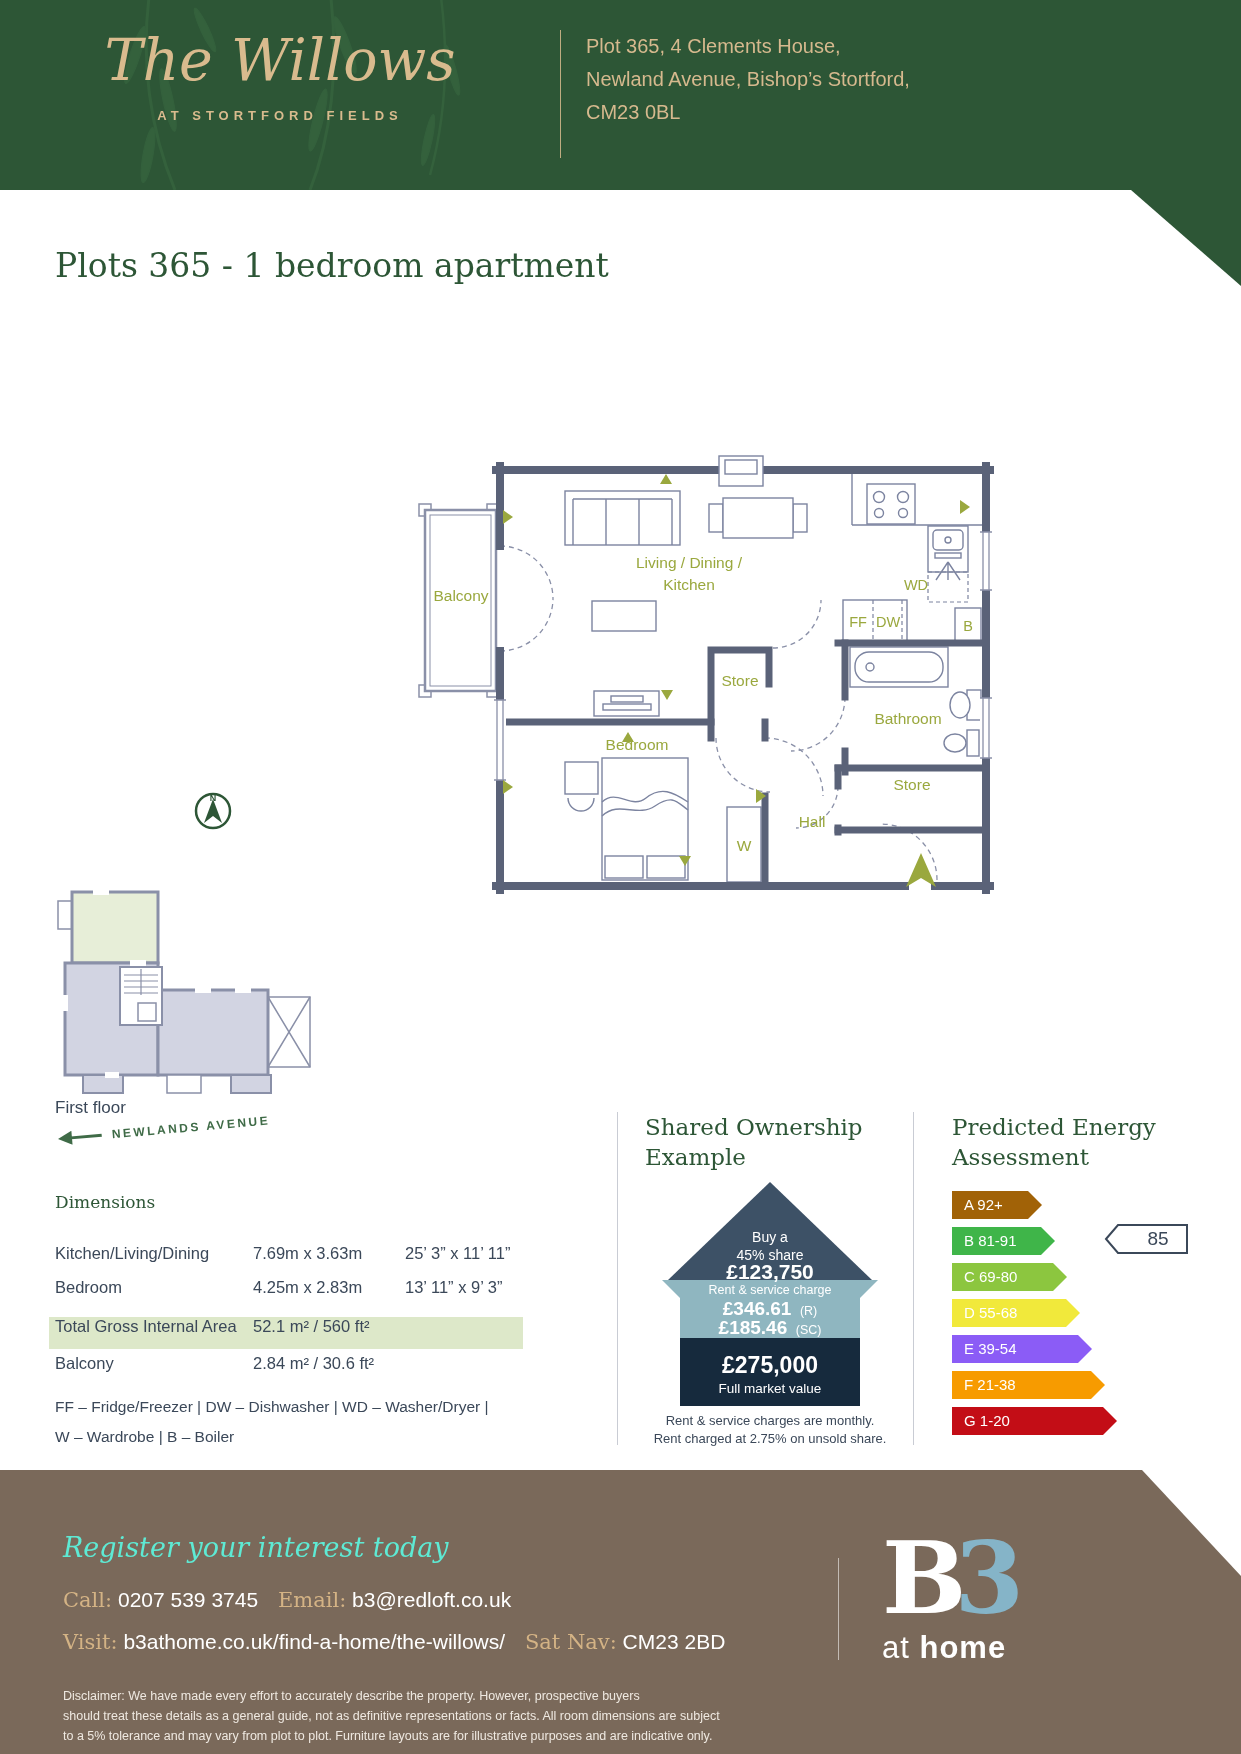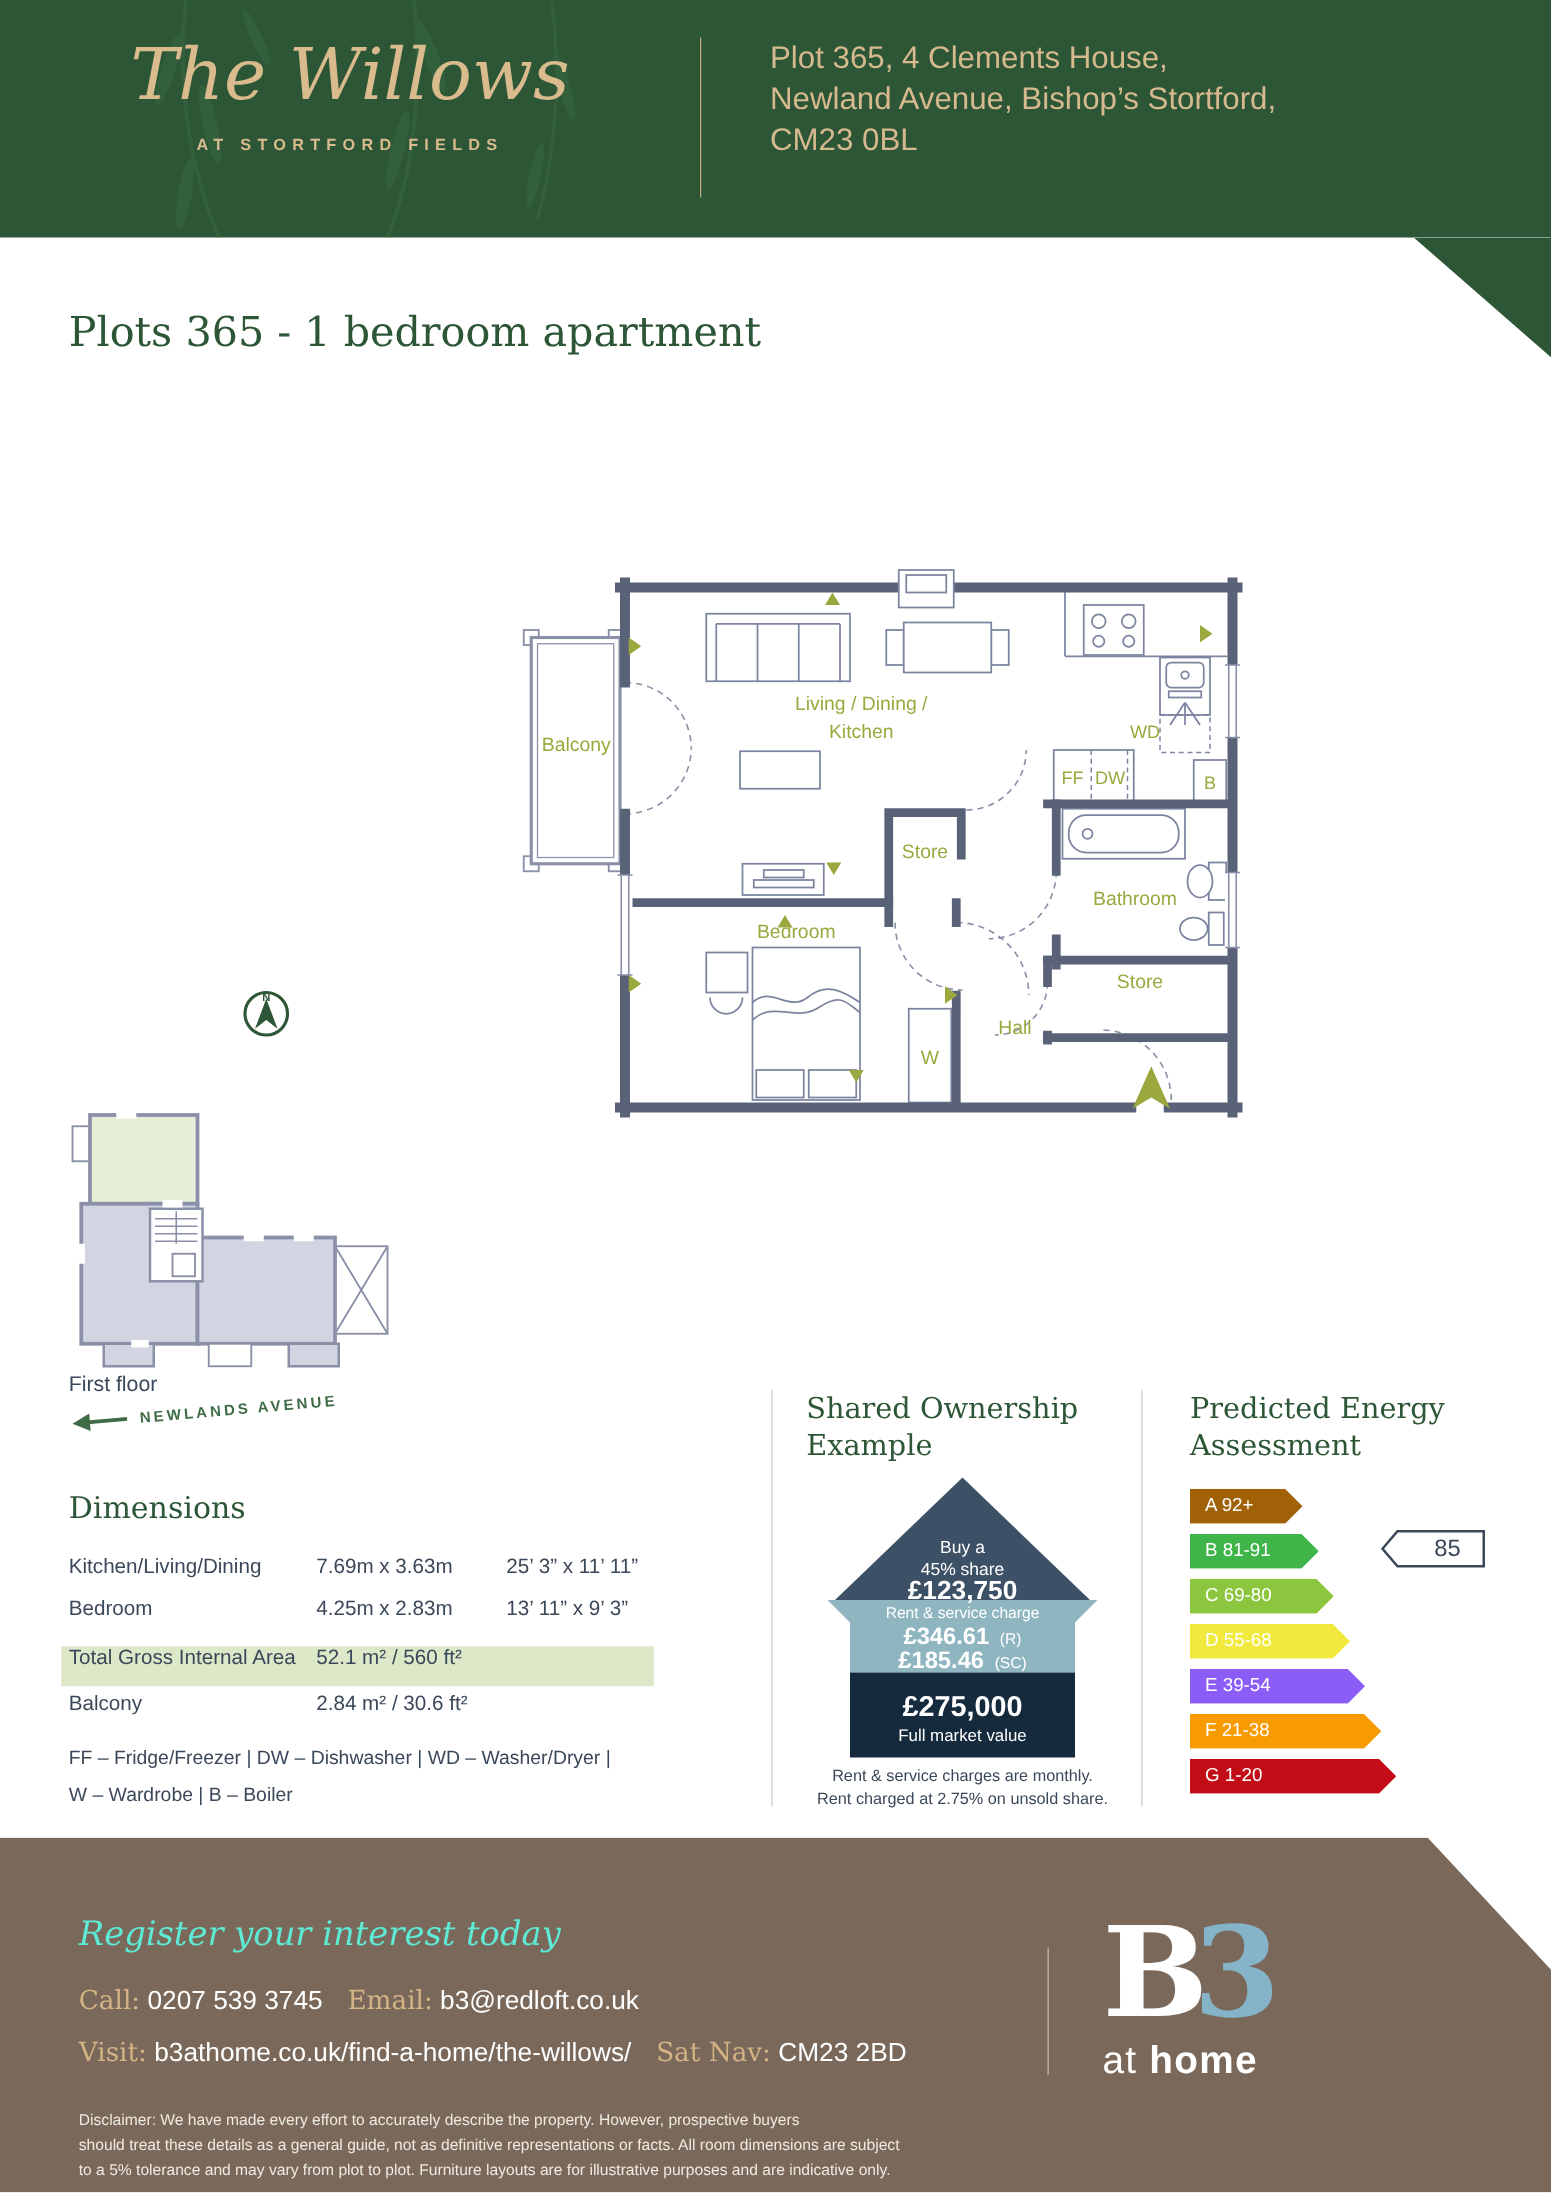--- a/index.html
+++ b/index.html
@@ -7,21 +7,21 @@
         font-family:"Liberation Sans",sans-serif;color:#3b4859;}
   
   .header{position:absolute;left:0;top:0;width:1241px;height:190px;background:#2d5636;}
   .header-corner{position:absolute;left:1131px;top:190px;width:110px;height:96px;background:#2d5636;
         clip-path:polygon(0 0,100% 0,100% 100%);}
   .leaves{position:absolute;left:0;top:0;pointer-events:none;}
   .brand{position:absolute;left:60px;top:22px;width:440px;text-align:center;}
   .brand-name{font-family:"DejaVu Serif",serif;font-style:italic;font-size:57px;color:#d9bb8e;line-height:76px;}
   .brand-tag{font-size:13px;letter-spacing:5px;color:#d9bb8e;font-weight:bold;margin-top:10px;}
   .header-divider{position:absolute;left:560px;top:30px;width:1px;height:128px;background:#d9bb8e;opacity:.85;}
-  .header-address{position:absolute;left:616px;top:30px;font-size:25px;line-height:33px;color:#d6b98e;}
+  .header-address{position:absolute;left:586px;top:30px;font-size:20px;line-height:33px;color:#d6b98e;}
   
   .page-title{position:absolute;left:55px;top:246px;font-family:"DejaVu Serif",serif;font-size:33px;color:#2d5636;}
   
   .plan-svg{position:absolute;left:415px;top:450px;}
   .wall{stroke:#5a6278;stroke-width:8;fill:none;stroke-linecap:square;}
   .iwall{stroke:#5a6278;stroke-width:7;fill:none;stroke-linecap:square;}
   .furn{stroke:#7c84a0;stroke-width:1.4;fill:#ffffff;}
   .furnl{stroke:#7c84a0;stroke-width:1.4;fill:none;}
   .thin{stroke:#8a90a8;stroke-width:1.3;fill:none;}
   .darc{stroke:#8a90a8;stroke-width:1.3;fill:none;stroke-dasharray:5 4;}
@@ -31,21 +31,21 @@
   .applbl{font-family:"Liberation Sans",sans-serif;font-size:14.5px;fill:#9aa83e;text-anchor:middle;}
   .marker{fill:#9aa83e;}
   
   .loc-svg{position:absolute;left:45px;top:785px;}
   .loc-thin{stroke:#8a90a8;stroke-width:1.5;fill:#ffffff;}
   .first-floor{position:absolute;left:55px;top:1098px;font-size:17px;color:#3b4859;}
   .street{position:absolute;left:58px;top:1132px;display:flex;align-items:center;gap:10px;
           transform:rotate(-5deg);transform-origin:left center;}
   .street-label{font-size:12px;letter-spacing:2.5px;color:#3f6b47;font-weight:bold;}
   
-  .dim-head{position:absolute;left:55px;top:1192px;font-family:"DejaVu Serif",serif;font-size:24px;color:#2d5636;}
+  .dim-head{position:absolute;left:55px;top:1192px;font-family:"DejaVu Serif",serif;font-size:17px;color:#2d5636;}
   .dim-table{position:absolute;left:55px;top:1244px;width:462px;font-size:16.5px;color:#3b4859;}
   .dim-row{display:flex;height:34px;}
   .dim-row .c1{width:198px;}
   .dim-row .c2{width:152px;}
   .dim-row .c3{width:112px;}
   .dim-total{background:#dde8c9;height:32px;margin:5px 0;padding-left:6px;margin-left:-6px;width:468px;}
   .dim-legend{position:absolute;left:55px;top:1392px;font-size:15.5px;line-height:30px;color:#3b4859;}
   .vdiv{position:absolute;width:1px;background:#c9ccd4;top:1112px;height:333px;}
   
   .so-head{position:absolute;left:645px;top:1112px;font-family:"DejaVu Serif",serif;font-size:23px;line-height:30px;color:#2d5636;}

